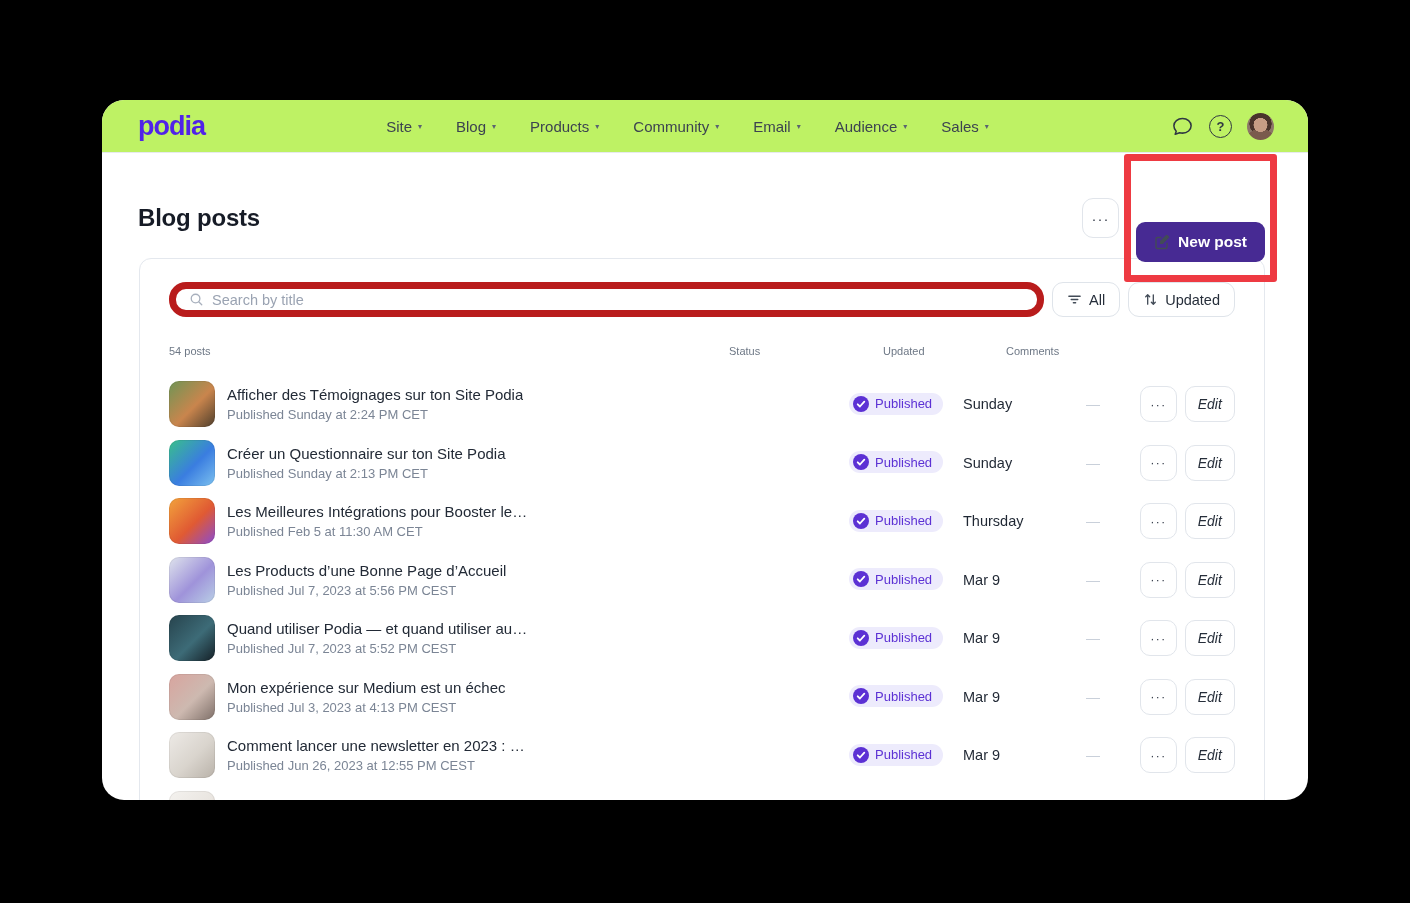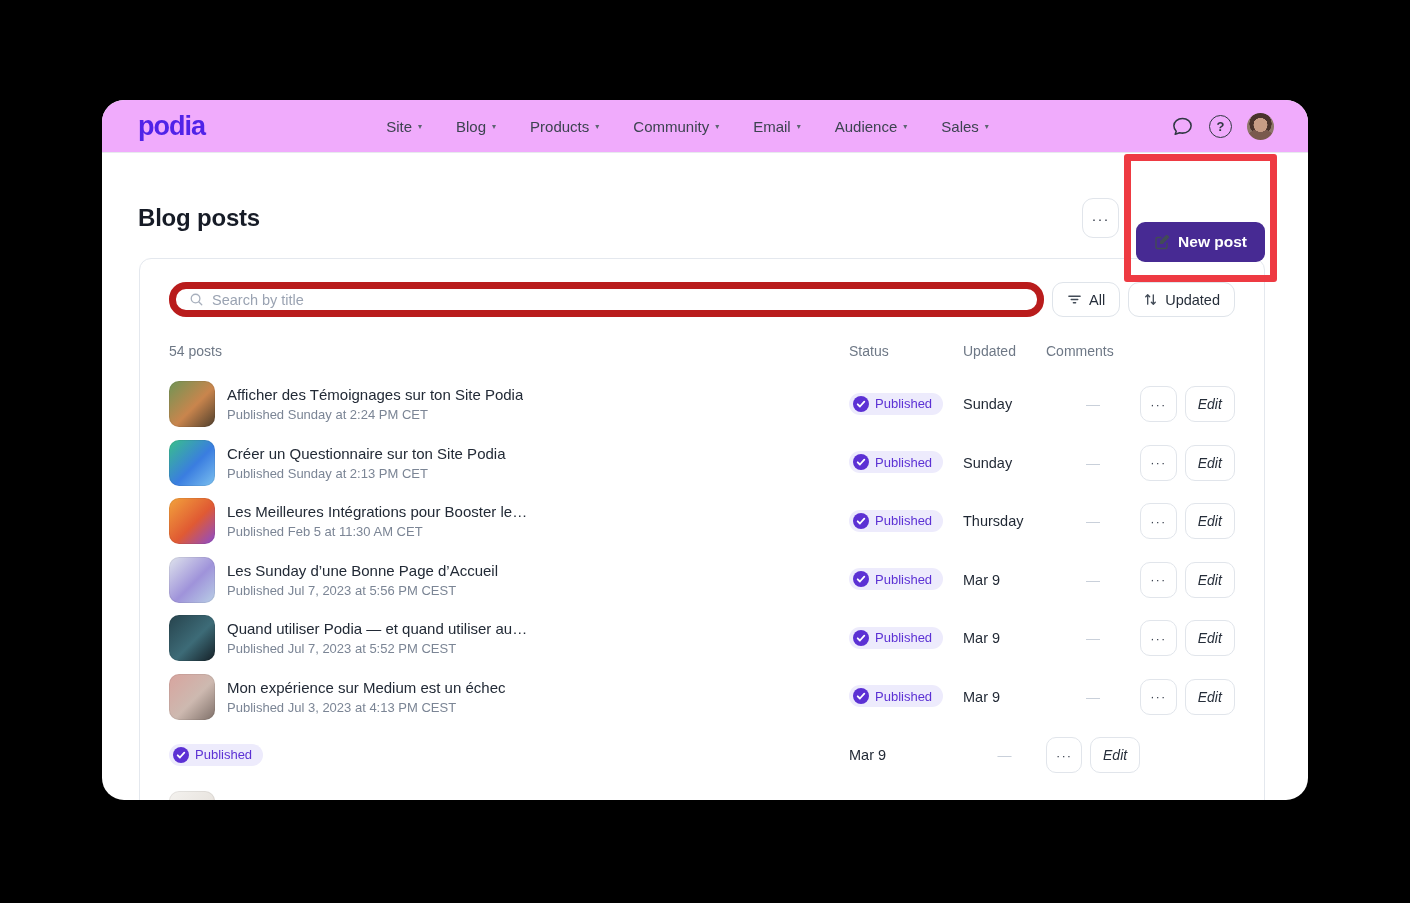--- a/index.html
+++ b/index.html
@@ -4,21 +4,21 @@
 <style>
   * { margin:0; padding:0; box-sizing:border-box; }
   html,body { width:1410px; height:903px; }
   body { background:#000; position:relative; font-family:"Liberation Sans", sans-serif; }
 
   .window { position:absolute; left:102px; top:100px; width:1206px; height:700px;
             background:#fff; border-radius:22px; overflow:hidden; }
 
   
   .nav { height:53px; display:flex; align-items:center; padding:0 34px 0 36px;
-         border-bottom:1px solid #e7eaee; background:#f0abfc; }
+         border-bottom:1px solid #e7eaee; background:#bef264; }
   .logo { font-size:27px; font-weight:800; color:#5023e8; letter-spacing:-1px; cursor:pointer; }
   .nav-menu { flex:1; display:flex; justify-content:center; gap:34px; }
   .nav-item { display:flex; align-items:center; gap:6px; font-size:15px; color:#3c4350;
               font-weight:400; cursor:pointer; white-space:nowrap; }
   .caret { font-size:8px; color:#5b6470; line-height:1; padding-top:2px; }
   .nav-right { display:flex; align-items:center; gap:15px; }
   .nav-icon { width:24px; height:24px; color:#2f3742; display:flex; align-items:center;
               justify-content:center; cursor:pointer; }
   .help-circle { width:23px; height:23px; border:1.6px solid #2f3742; border-radius:50%;
                  display:flex; align-items:center; justify-content:center; font-size:13px;
@@ -51,21 +51,21 @@
                 display:flex; align-items:center; padding:0 13px; gap:8px; color:#a8b0bd; }
   .search-box input { border:none; outline:none; flex:1; font-size:14.5px; color:#262e3a;
                       font-family:inherit; background:transparent; }
   .search-box input::placeholder { color:#9aa3b2; }
   .chip-btn { height:35px; border:1px solid #dfe4ea; border-radius:11px; background:#fff;
               display:flex; align-items:center; gap:7px; padding:0 14px; font-size:14.5px;
               color:#262e3a; font-weight:500; cursor:pointer; font-family:inherit; white-space:nowrap; }
   .chip-icon { color:#424b57; display:flex; }
 
   .grid-cols { display:grid; grid-template-columns:1fr 114px 83px 94px 95px; align-items:center; }
-  .table-head { margin-top:24px; height:20px; font-size:14px; color:#6e7886; }
+  .table-head { margin-top:24px; height:20px; font-size:11px; color:#6e7886;gap:40px; }
   .rows { margin-top:14px; }
   .post-row { height:58.5px; }
 
   .title-cell { display:flex; align-items:center; min-width:0; }
   .post-thumb { width:46px; height:46px; border-radius:10px; margin-right:12px; flex:none;
                 box-shadow:inset 0 0 0 1px rgba(0,0,0,0.06); }
   .title-text { min-width:0; }
   .post-title { font-size:15px; font-weight:500; color:#222a36; margin-bottom:4px;
                 white-space:nowrap; overflow:hidden; text-overflow:ellipsis; }
   .post-sub { font-size:13px; color:#7b8595; white-space:nowrap; }
@@ -274,21 +274,21 @@
     <div class="row-actions">
       <button class="icon-btn">···</button>
       <button class="edit-btn">Edit</button>
     </div>
   </div>
 
   <div class="grid-cols post-row">
     <div class="title-cell">
       <div class="post-thumb" style="background: linear-gradient(135deg, rgb(223, 228, 236) 0%, rgb(159, 147, 218) 55%, rgb(185, 207, 230) 100%);"></div>
       <div class="title-text">
-        <div class="post-title">Les Sunday d’une Bonne Page d’Accueil</div>
+        <div class="post-title">Les Products d’une Bonne Page d’Accueil</div>
         <div class="post-sub">Published Jul 7, 2023 at 5:56 PM CEST</div>
       </div>
     </div>
     <div>
       <span class="status-badge">
         <span class="badge-check">
           <svg width="16" height="16" viewBox="0 0 16 16">
             <circle cx="8" cy="8" r="8" fill="#5c31d4"></circle>
             <path d="m4.7 8.3 2.2 2.2 4.4-4.8" stroke="#fff" stroke-width="1.8" fill="none" stroke-linecap="round" stroke-linejoin="round"></path>
           </svg>
@@ -352,20 +352,27 @@
     </div>
     <div class="updated-cell">Mar 9</div>
     <div class="comments-cell">—</div>
     <div class="row-actions">
       <button class="icon-btn">···</button>
       <button class="edit-btn">Edit</button>
     </div>
   </div>
 
   <div class="grid-cols post-row">
+    <div class="title-cell">
+      <div class="post-thumb" style="background: linear-gradient(135deg, rgb(237, 234, 230) 0%, rgb(217, 212, 205) 55%, rgb(185, 178, 169) 100%);"></div>
+      <div class="title-text">
+        <div class="post-title">Comment lancer une newsletter en 2023 : …</div>
+        <div class="post-sub">Published Jun 26, 2023 at 12:55 PM CEST</div>
+      </div>
+    </div>
     <div>
       <span class="status-badge">
         <span class="badge-check">
           <svg width="16" height="16" viewBox="0 0 16 16">
             <circle cx="8" cy="8" r="8" fill="#5c31d4"></circle>
             <path d="m4.7 8.3 2.2 2.2 4.4-4.8" stroke="#fff" stroke-width="1.8" fill="none" stroke-linecap="round" stroke-linejoin="round"></path>
           </svg>
         </span>
         <span class="badge-label">Published</span>
       </span>

